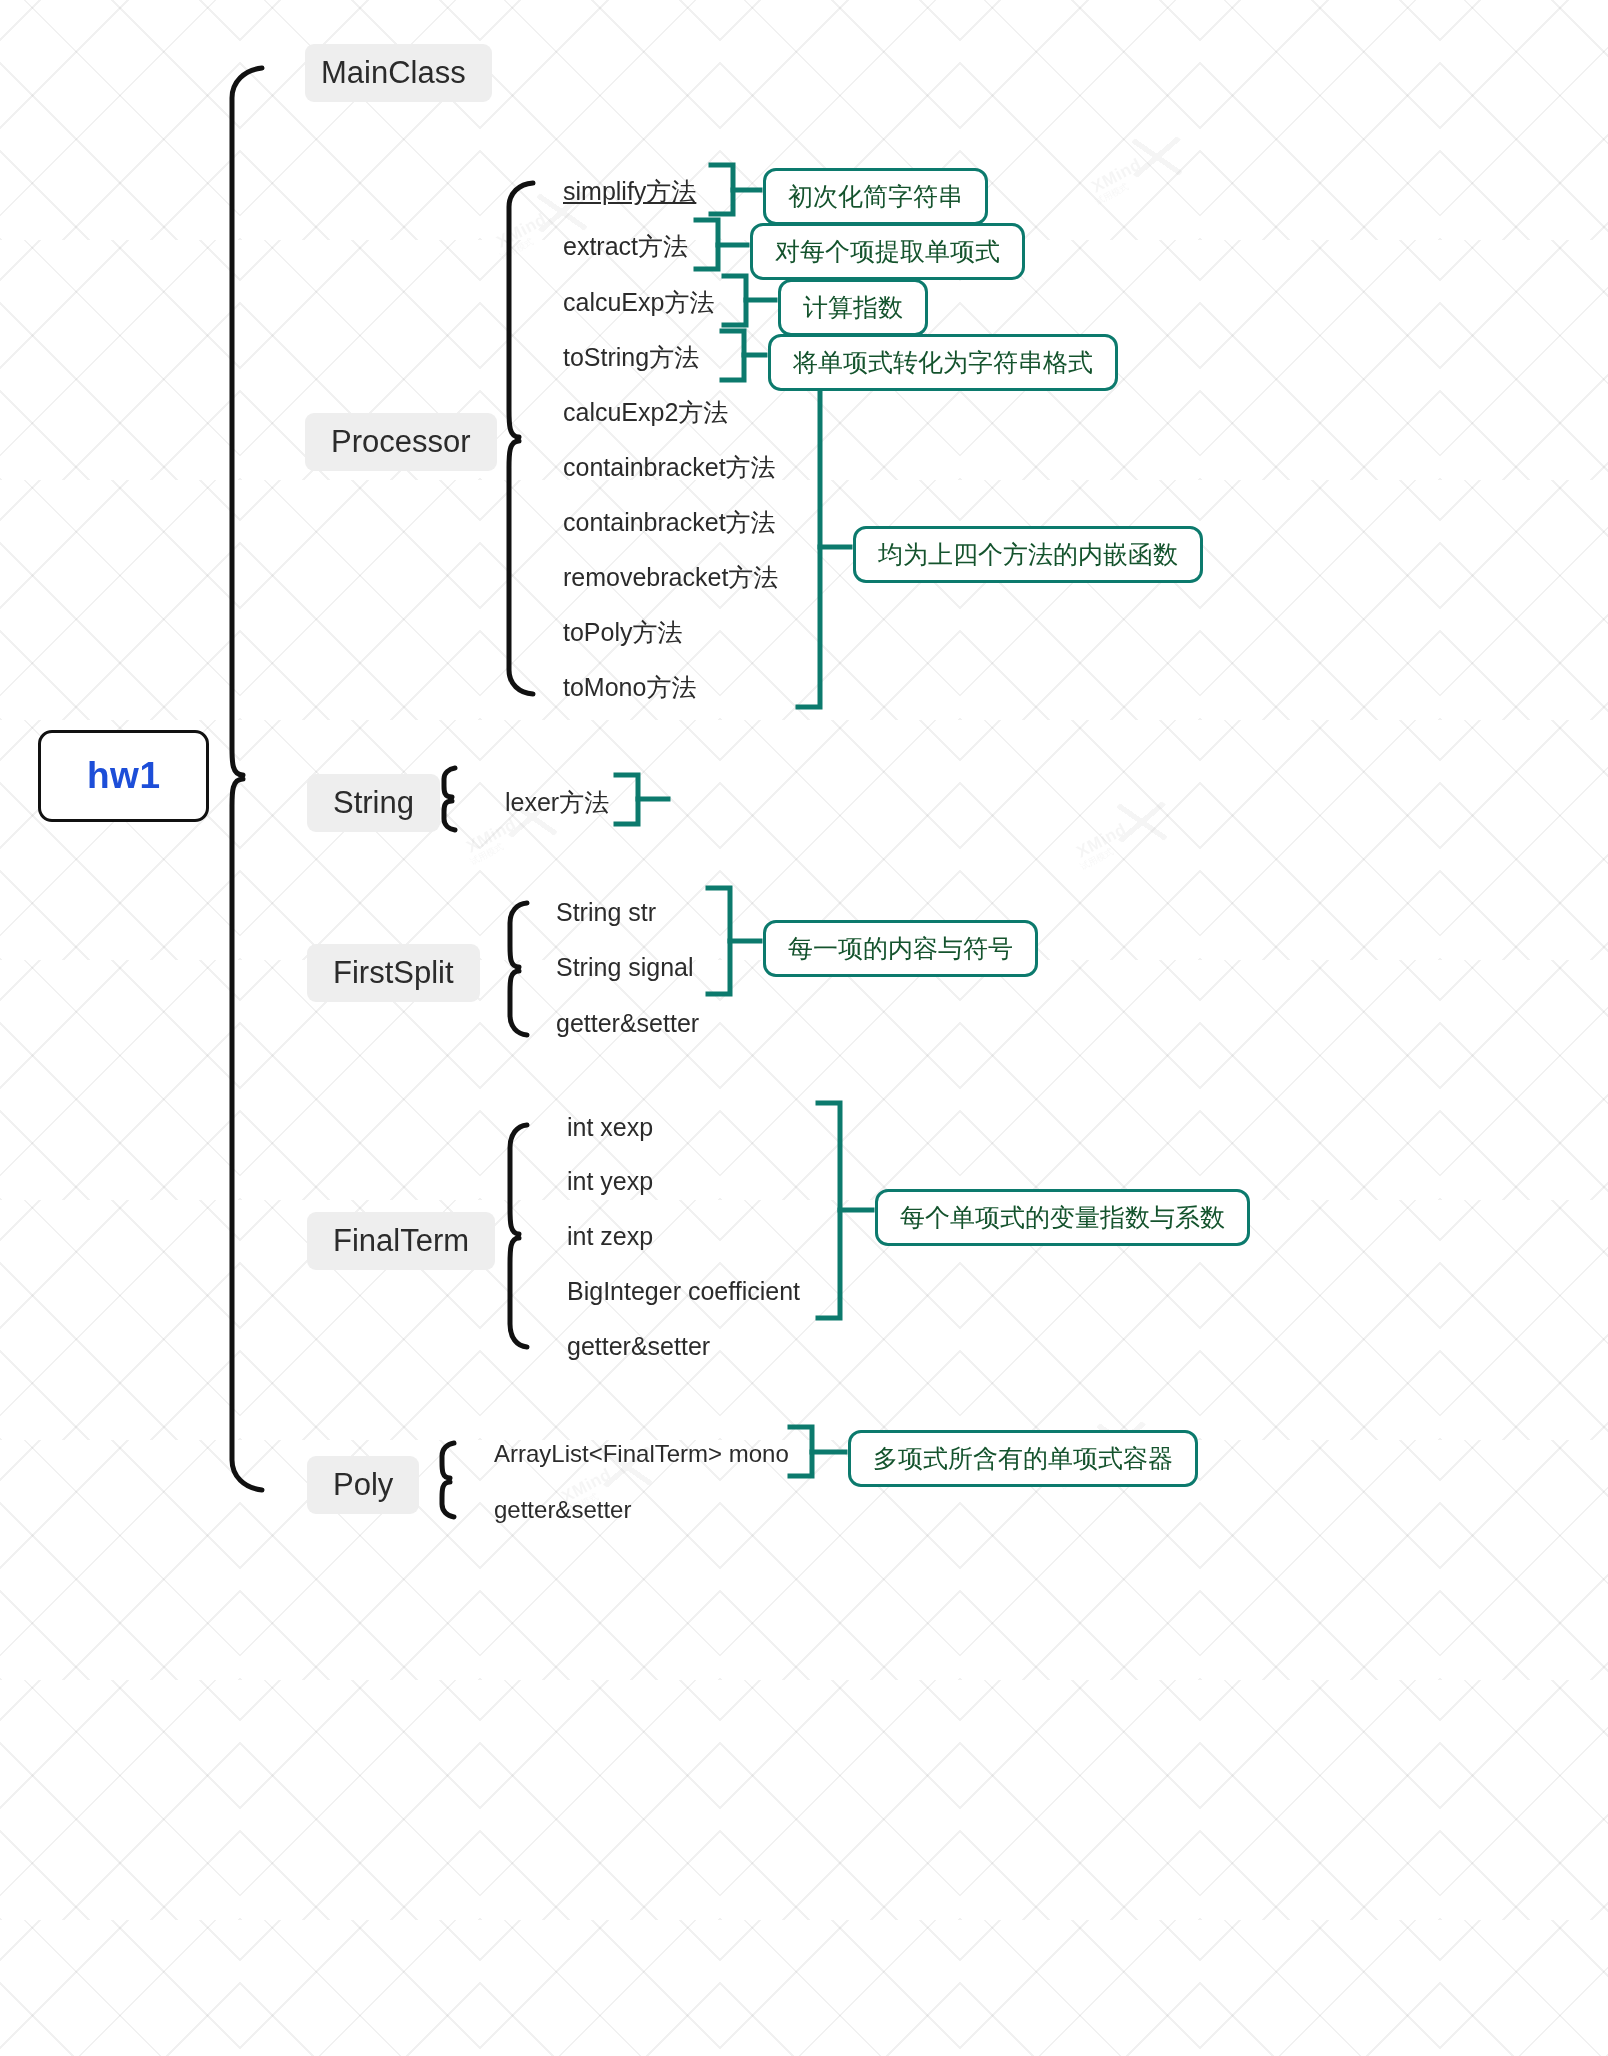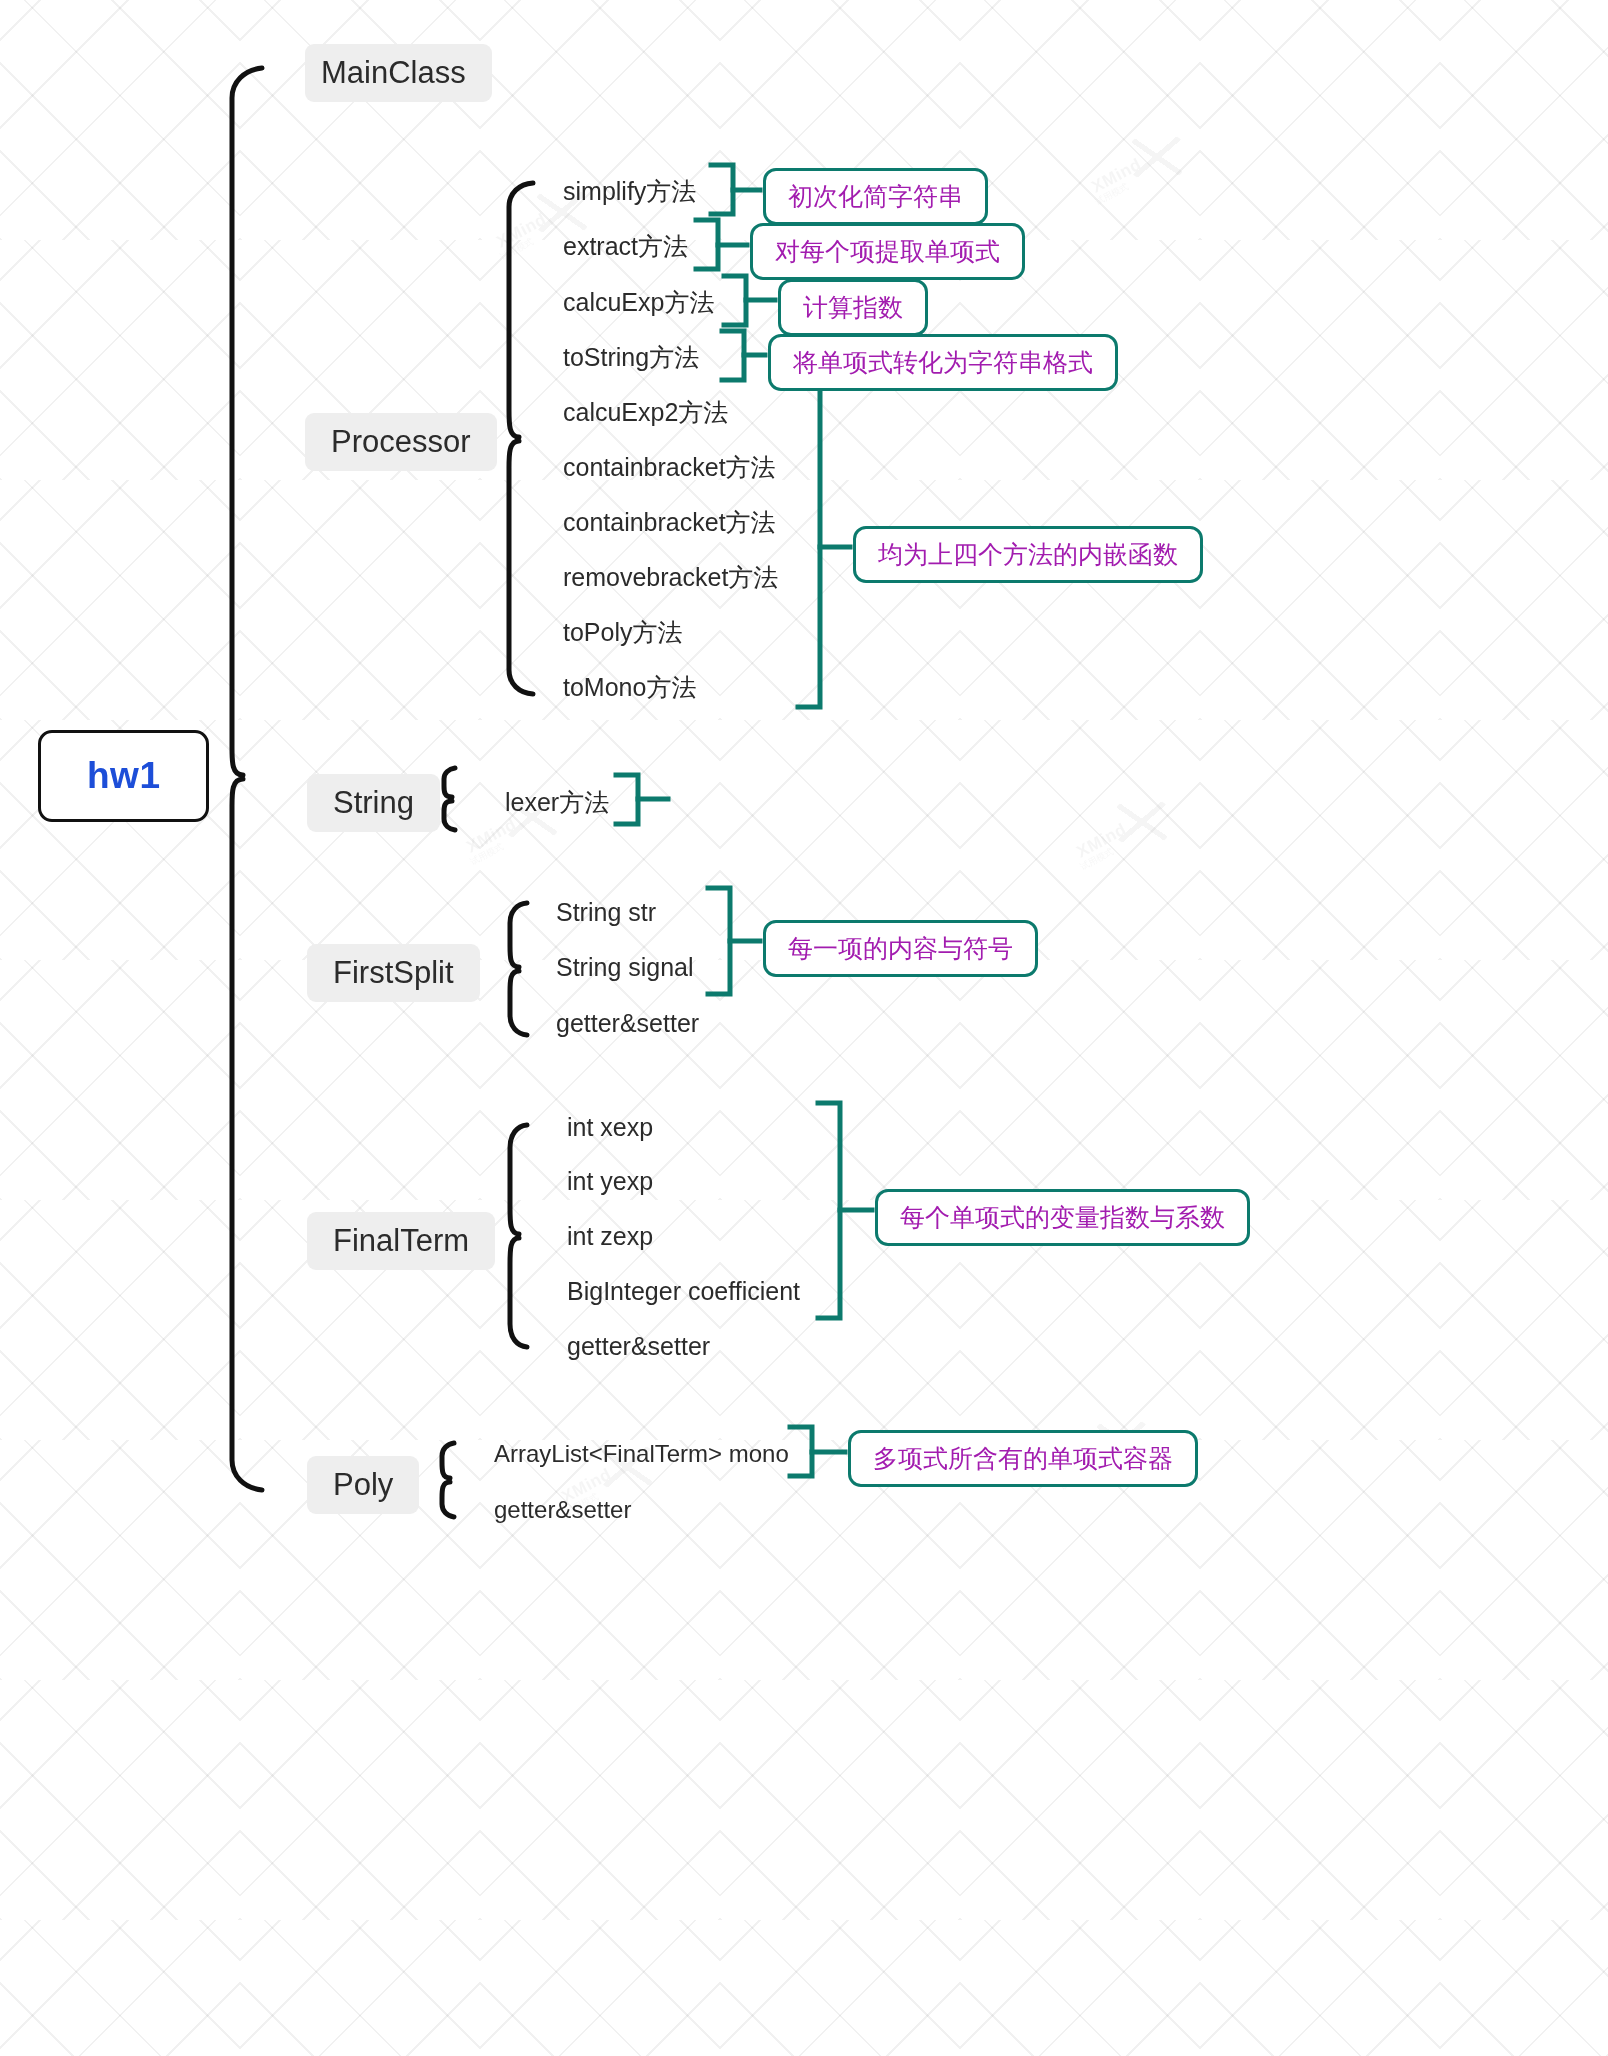--- a/index.html
+++ b/index.html
@@ -82,21 +82,21 @@
   .leaf{
     color:#2b2b2b;
     font-size:25px;
   }
   .leaf.small{font-size:24px;}
   
   .callout{
     border:3px solid #0c7a6d;
     border-radius:13px;
     background:#fff;
-    color:#a21caf;
+    color:#14532d;
     font-size:25px;
     padding:9px 22px;
   }
 </style>
 </head>
 <body>
 
 <div id="canvas">
 
   <div class="hatch"></div>
@@ -184,21 +184,21 @@
       <path d="M812,1452 L845,1452"></path>
     </g>
   </svg>
 
   <div class="node root" style="left:38px;top:730px;">hw1</div>
 
   <div class="node chip" style="left:305px;top:44px;padding-left:16px;">MainClass</div>
 
   <div class="node chip" style="left:305px;top:413px;">Processor</div>
 
-  <div class="node leaf" style="left:563px;top:175px;">simplify方法</div>
+  <div class="node leaf" style="left:563px;top:175px;text-decoration:underline;">simplify方法</div>
   <div class="node leaf" style="left:563px;top:230px;">extract方法</div>
   <div class="node leaf" style="left:563px;top:286px;">calcuExp方法</div>
   <div class="node leaf" style="left:563px;top:341px;">toString方法</div>
   <div class="node leaf" style="left:563px;top:396px;">calcuExp2方法</div>
   <div class="node leaf" style="left:563px;top:451px;">containbracket方法</div>
   <div class="node leaf" style="left:563px;top:506px;">containbracket方法</div>
   <div class="node leaf" style="left:563px;top:561px;">removebracket方法</div>
   <div class="node leaf" style="left:563px;top:616px;">toPoly方法</div>
   <div class="node leaf" style="left:563px;top:671px;">toMono方法</div>
 

